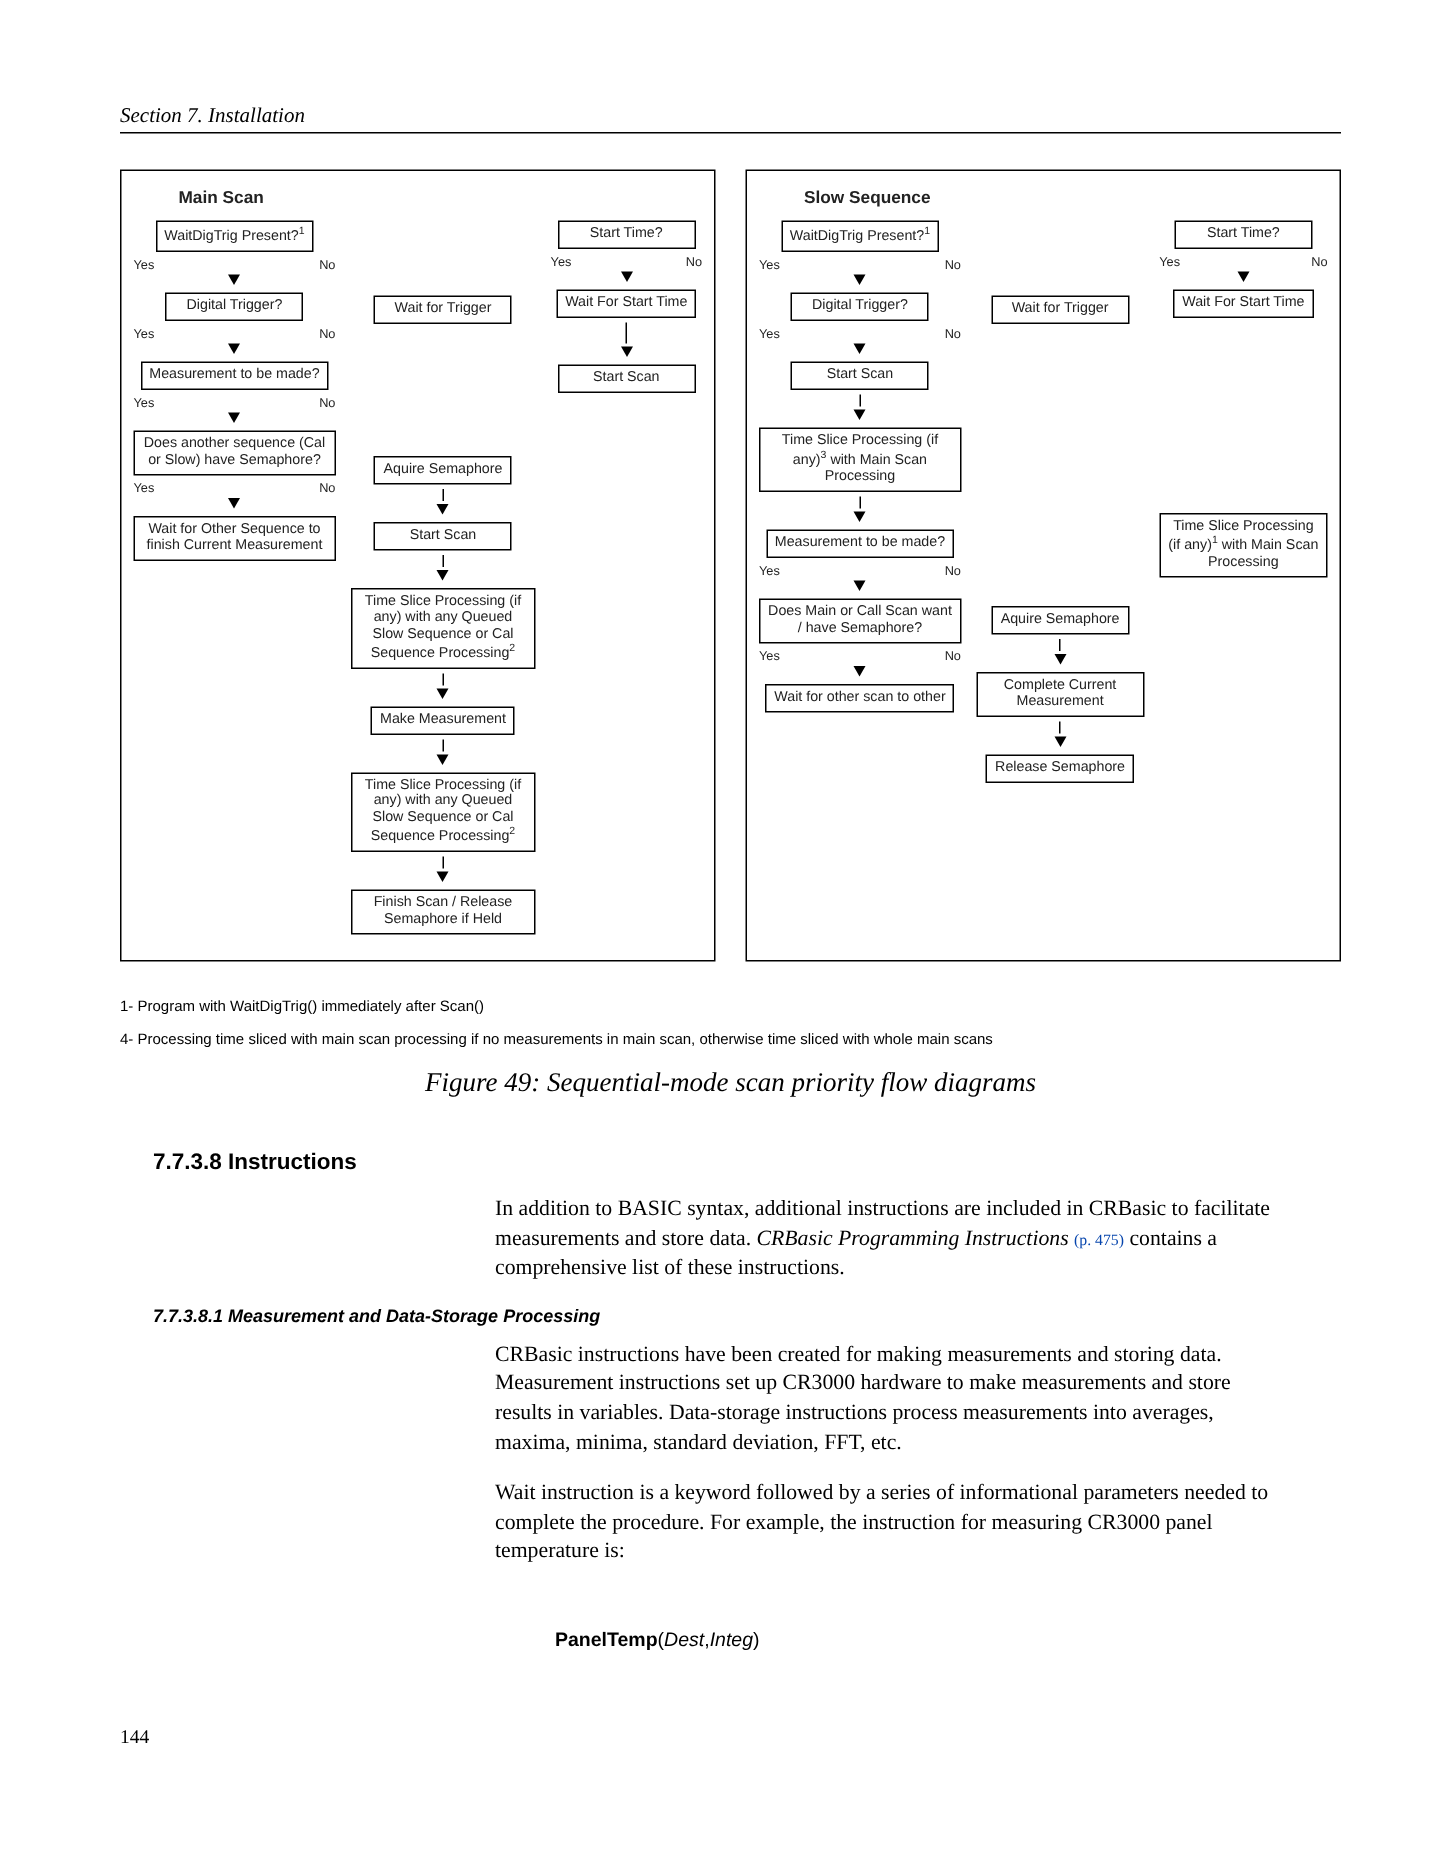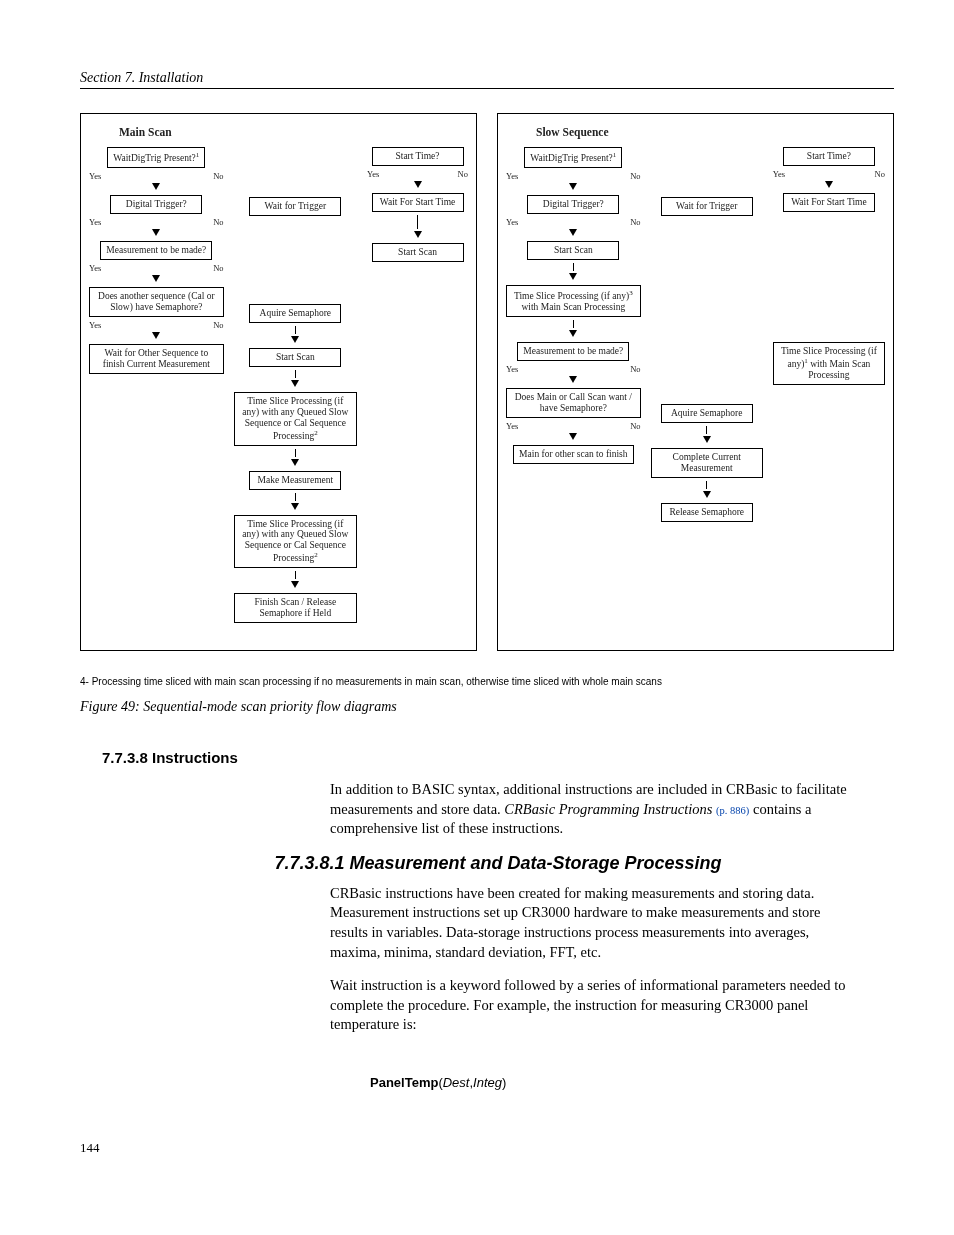--- a/index.html
+++ b/index.html
@@ -21,22 +21,22 @@
   }
   .diagram-row {
     display: flex;
     gap: 20px;
     margin-bottom: 20px;
   }
   .diagram-panel {
     border: 1px solid #000;
     position: relative;
     flex: 1;
-    padding: 12px 8px 24px 8px;
-    font-family: Liberation Serif, serif;
+    padding: 12px 8px 14px 8px;
+    font-family: Liberation Sans, sans-serif;
     font-size: 9.5px;
     color: #222;
   }
   .panel-title {
     font-weight: 700;
     font-size: 11.5px;
     margin: 0 0 6px 30px;
   }
   .cols {
     display: flex;
@@ -62,46 +62,45 @@
   .stem { width:1px; background:#000; height:8px; }
   .lbl { font-size: 8.5px; }
   .lbl-row { display:flex; justify-content:space-between; width:100%; padding:0 4px; }
   .footnotes {
     font-family: "Segoe UI", Arial, sans-serif;
     font-size: 10px;
     margin: 18px 0 4px 0;
     line-height: 2.2;
   }
   .fig-caption {
-    text-align: left;
+    text-align: center;
     font-style: italic;
-    font-size: 14px;
+    font-size: 18px;
     margin: 6px 0 34px 0;
   }
   .h-section {
     font-family: Arial, sans-serif;
     font-weight: 700;
     font-size: 15px;
     margin: 0 0 14px 22px;
   }
   .body-text {
     font-size: 14.5px;
     line-height: 1.35;
     margin: 0 0 14px 250px;
     max-width: 530px;
   }
   .body-text a { color: #0645AD; text-decoration: none; font-size: 10.5px; }
   .body-text em { font-style: italic; }
   .h-sub {
     font-family: Arial, sans-serif;
     font-style: italic;
     font-weight: 700;
-    font-size: 18px;
+    font-size: 12px;
     margin: 0 0 10px 22px;
-    text-align: center;
   }
   .code-line {
     font-family: "Segoe UI", Arial, sans-serif;
     font-size: 13px;
     margin-left: 290px;
     margin-top: 40px;
   }
   .code-line b { font-weight: 700; }
   .code-line i { font-style: italic; }
   .page-num {
@@ -214,21 +213,21 @@
             <span class="lbl">Yes</span>
             <span class="lbl">No</span>
           </div>
         <div class="arrow-down"></div>
         <div class="box">Does Main or Call Scan want / have Semaphore?</div>
         <div class="lbl-row">
             <span class="lbl">Yes</span>
             <span class="lbl">No</span>
           </div>
         <div class="arrow-down"></div>
-        <div class="box">Main for other scan to finish</div>
+        <div class="box">Wait for other scan to other</div>
       </div>
 
       <div class="col" style="flex:1">
         <div style="height:50px"></div>
         <div class="box">Wait for Trigger</div>
         <div style="height:182px"></div>
         <div class="box">Aquire Semaphore</div>
         <div class="stem"></div>
           <div class="arrow-down"></div>
         <div class="box">Complete Current Measurement</div>
@@ -246,29 +245,30 @@
         <div class="arrow-down"></div>
         <div class="box">Wait For Start Time</div>
         <div style="height:124px"></div>
         <div class="box"><span>Time Slice Processing (if any)</span><sup>1</sup><span> with Main Scan Processing</span></div>
       </div>
     </div>
   </div>
 </div>
 
 <div class="footnotes">
+  <div>1- Program with WaitDigTrig() immediately after Scan()</div>
   <div>4- Processing time sliced with main scan processing if no measurements in main scan, otherwise time sliced with whole main scans</div>
 </div>
 
 <div class="fig-caption">Figure 49: Sequential-mode scan priority flow diagrams</div>
 
 <div class="h-section">7.7.3.8 Instructions</div>
 
 <p class="body-text">
-  <span>In addition to BASIC syntax, additional instructions are included in CRBasic to facilitate measurements and store data. </span><em>CRBasic Programming Instructions </em><a href="#">(p. 886)</a><span> contains a comprehensive list of these instructions.</span>
+  <span>In addition to BASIC syntax, additional instructions are included in CRBasic to facilitate measurements and store data. </span><em>CRBasic Programming Instructions </em><a href="#">(p. 475)</a><span> contains a comprehensive list of these instructions.</span>
 </p>
 
 <div class="h-sub">7.7.3.8.1 Measurement and Data-Storage Processing</div>
 
 <p class="body-text">CRBasic instructions have been created for making measurements and storing data. Measurement instructions set up CR3000 hardware to make measurements and store results in variables. Data-storage instructions process measurements into averages, maxima, minima, standard deviation, FFT, etc.</p>
 <p class="body-text">Wait instruction is a keyword followed by a series of informational parameters needed to complete the procedure. For example, the instruction for measuring CR3000 panel temperature is:</p>
 
 <div class="code-line">
   <b>PanelTemp</b>(<i>Dest</i>,<i>Integ</i>)
 </div>

